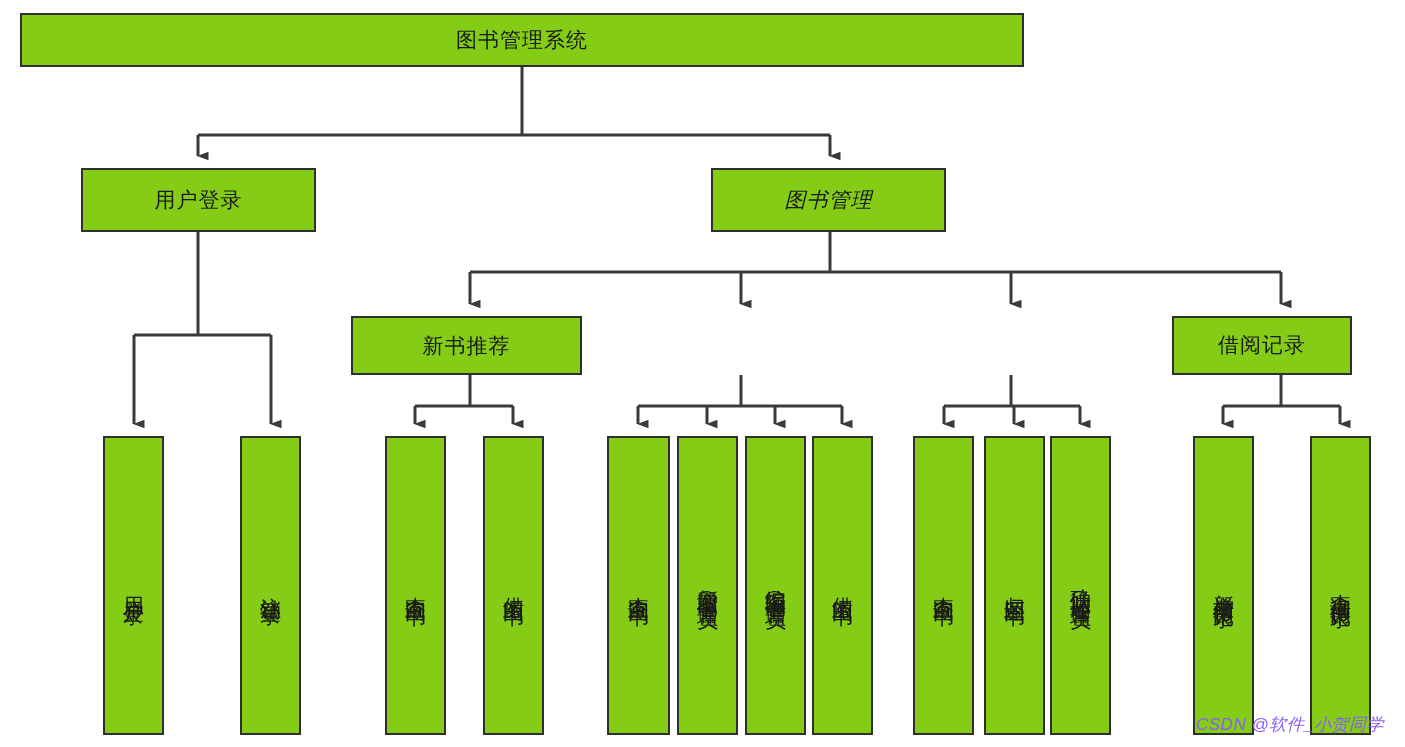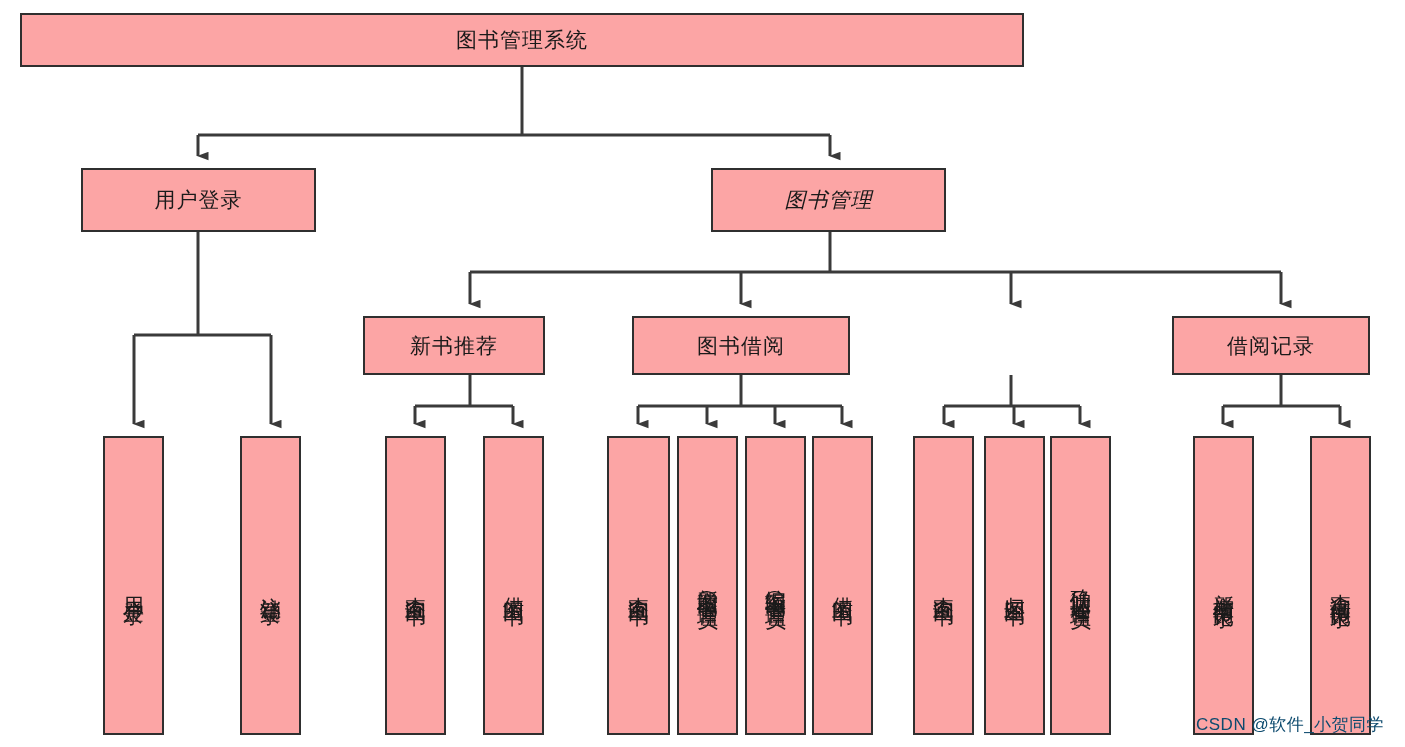--- a/index.html
+++ b/index.html
@@ -23,21 +23,21 @@
   }
   #connector-layer {
     position: absolute;
     left: 0;
     top: 0;
     width: 1405px;
     height: 747px;
   }
   .node {
     position: absolute;
-    background: #fca5a5;
+    background: #84cc16;
     border: 2.5px solid #2f2f2f;
     display: flex;
     align-items: center;
     justify-content: center;
     color: #1a1a1a;
     z-index: 2;
   }
   .node-h {
     font-size: 21px;
     letter-spacing: 1px;
@@ -51,24 +51,25 @@
     letter-spacing: 3px;
     line-height: 1.15;
     padding: 4px 0;
     text-align: center;
   }
   #watermark {
     position: absolute;
     left: 1196px;
     top: 713px;
     font-size: 17px;
-    color: #0c4a6e;
+    color: #8b5cf6;
     white-space: nowrap;
     z-index: 3;
     letter-spacing: 0.5px;
+    font-style: italic;
   }
 </style>
 </head>
 <body>
 
 <div id="diagram-root">
 
   <svg id="connector-layer" viewBox="0 0 1405 747" xmlns="http://www.w3.org/2000/svg">
     <defs>
       <marker id="arrowhead" markerWidth="10" markerHeight="12" refX="4.2" refY="10.5" orient="auto" markerUnits="userSpaceOnUse">
@@ -120,23 +121,22 @@
       <path d="M1223,406 L1223,424" marker-end="url(#arrowhead)"></path>
       <path d="M1340,406 L1340,424" marker-end="url(#arrowhead)"></path>
     </g>
   </svg>
 
   <div class="node node-h" id="n-root" style="left: 20px; top: 13px; width: 1004px; height: 54px;">图书管理系统</div>
 
   <div class="node node-h" id="n-l2-0" style="left: 81px; top: 168px; width: 235px; height: 64px;">用户登录</div>
   <div class="node node-h" id="n-l2-1" style="left: 711px; top: 168px; width: 235px; height: 64px; font-style: italic;">图书管理</div>
 
-  <div class="node node-h" id="n-l3-0" style="left: 363px; top: 316px; width: 182px; height: 59px;">新书推荐</div>
-  <div class="node node-h" id="n-l3-1" style="left: 632px; top: 316px; width: 218px; height: 59px;">图书借阅</div>
-  <div class="node node-h" id="n-l3-3" style="left: 1172px; top: 316px; width: 198px; height: 59px;">借阅记录</div>
+  <div class="node node-h" id="n-l3-0" style="left: 351px; top: 316px; width: 231px; height: 59px;">新书推荐</div>
+  <div class="node node-h" id="n-l3-3" style="left: 1172px; top: 316px; width: 180px; height: 59px; font-family: Liberation Serif, serif;">借阅记录</div>
 
   <div class="node node-v" style="left: 103px; top: 436px; width: 61px; height: 299px;">用户登录</div>
   <div class="node node-v" style="left: 240px; top: 436px; width: 61px; height: 299px;">注销登录</div>
   <div class="node node-v" style="left: 385px; top: 436px; width: 61px; height: 299px;">查询图书</div>
   <div class="node node-v" style="left: 483px; top: 436px; width: 61px; height: 299px;">借阅图书</div>
   <div class="node node-v" style="left: 607px; top: 436px; width: 63px; height: 299px;">查询图书</div>
   <div class="node node-v" style="left: 677px; top: 436px; width: 61px; height: 299px;">新增图书（管理员）</div>
   <div class="node node-v" style="left: 745px; top: 436px; width: 61px; height: 299px;">编辑图书（管理员）</div>
   <div class="node node-v" style="left: 812px; top: 436px; width: 61px; height: 299px;">借阅图书</div>
   <div class="node node-v" style="left: 913px; top: 436px; width: 61px; height: 299px;">查询图书</div>

